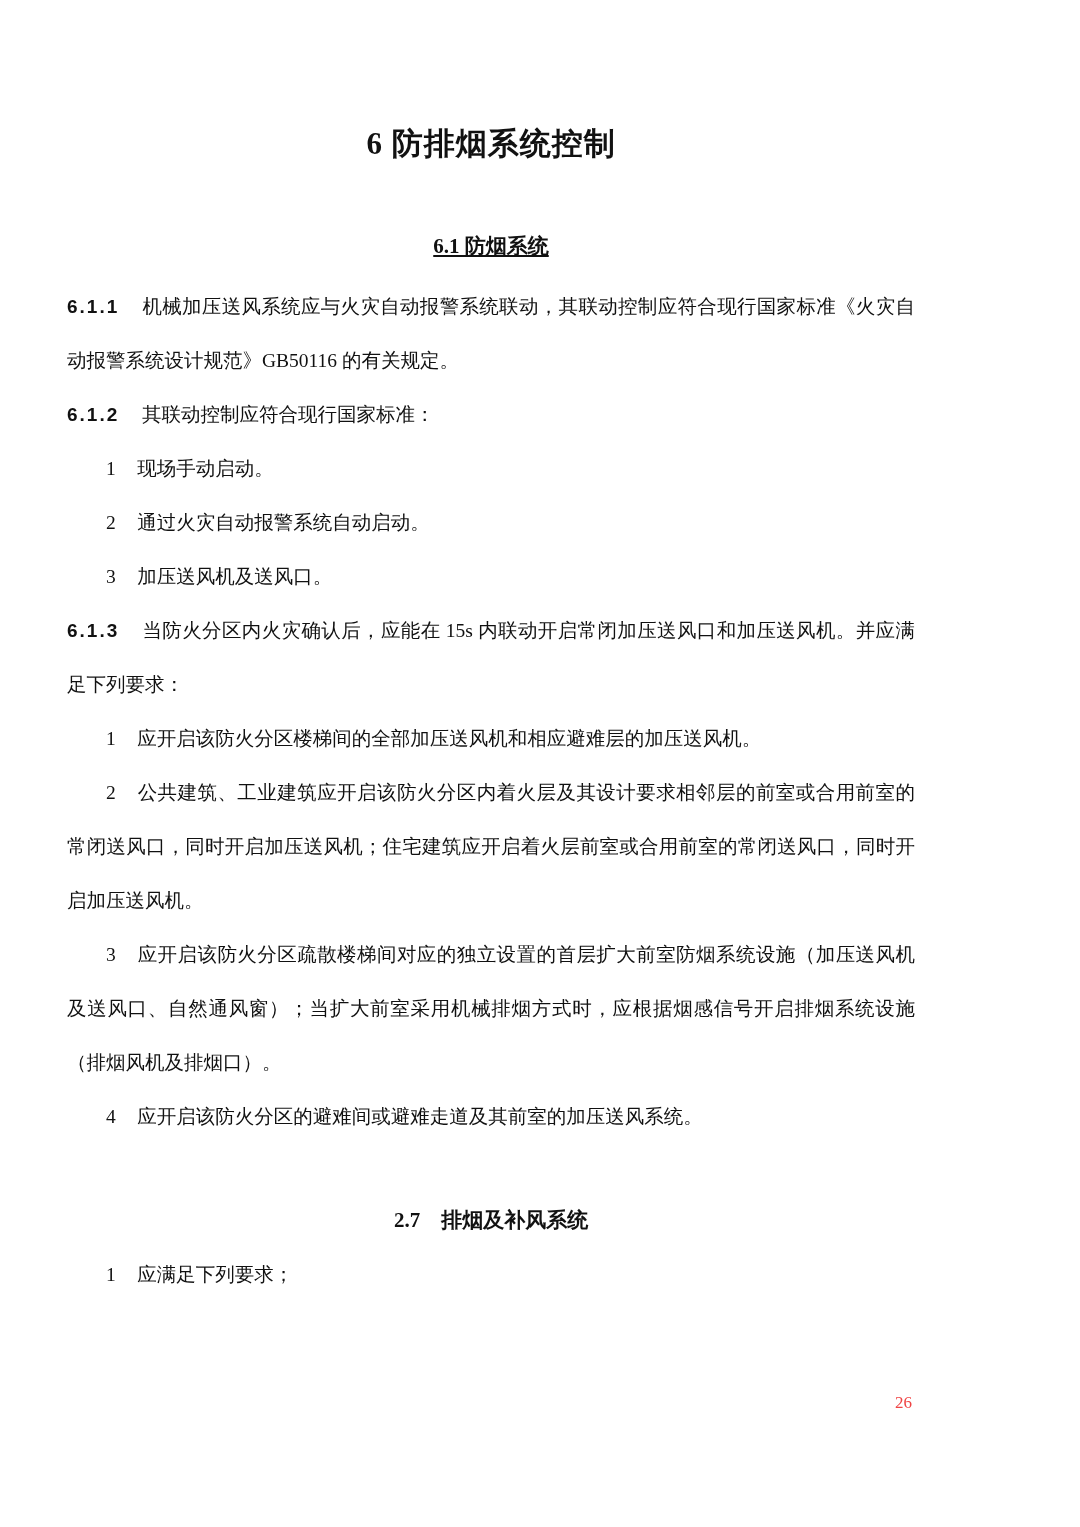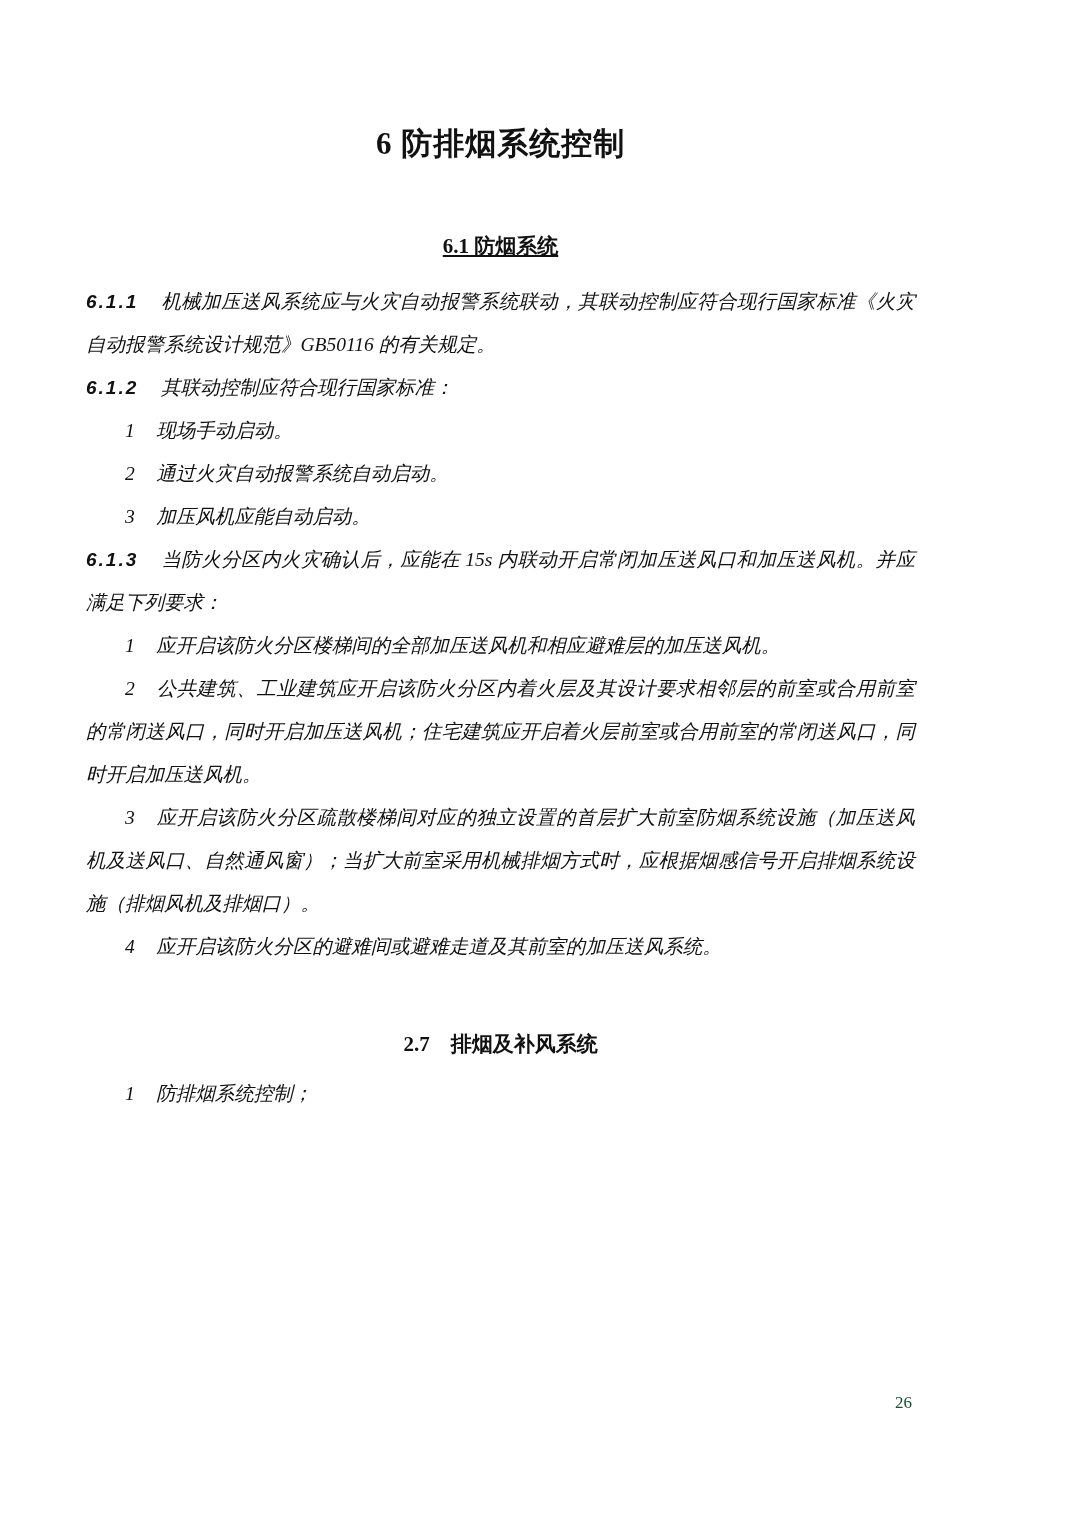--- a/index.html
+++ b/index.html
@@ -8,96 +8,95 @@
     position: relative;
     width: 1080px;
     height: 1527px;
     margin: 0 auto;
     background: #ffffff;
     color: #111111;
     font-family: "Liberation Serif", "DejaVu Serif", serif;
     overflow: hidden;
   }
   .content {
-    padding: 120px 165px 0 86px;
+    padding: 120px 165px 0 67px;
   }
   .doc-title {
     font-size: 31px;
     line-height: 48px;
     font-weight: bold;
     text-align: center;
     letter-spacing: 1px;
   }
   .sec-heading {
     font-size: 21px;
     line-height: 44px;
     font-weight: bold;
     text-align: center;
   }
   .sec-heading.first { margin-top: 56px; margin-bottom: 12px; text-decoration: underline; }
   .sec-heading.second { margin-top: 54px; margin-bottom: 6px; }
   .clause, .item {
     font-size: 19.5px;
-    line-height: 43px;
+    line-height: 54px;
     text-align: justify;
     text-justify: inter-ideograph;
-    font-style: italic;
   }
   .item { text-indent: 2em; }
   .cnum {
     font-family: "Liberation Sans", "DejaVu Sans", sans-serif;
     font-weight: bold;
     font-size: 19px;
     letter-spacing: 2px;
     margin-right: 1.2em;
   }
   .inum { margin-right: 1.1em; }
   .page-number {
     position: absolute;
     top: 1393px;
     right: 168px;
     font-size: 17px;
-    color: #14532d;
+    color: #ef4444;
   }
 </style>
 </head>
 <body>
 
 <div class="page">
   <div class="content">
 
     <h1 class="doc-title">6 防排烟系统控制</h1>
 
     <h2 class="sec-heading first">6.1 防烟系统</h2>
 
     <p class="clause"><span class="cnum">6.1.1</span><span>机械加压送风系统应与火灾自动报警系统联动，其联动控制应符合现行国家标准《火灾自动报警系统设计规范》GB50116 的有关规定。</span></p>
 
     <p class="clause"><span class="cnum">6.1.2</span><span>其联动控制应符合现行国家标准：</span></p>
 
     <p class="item"><span class="inum">1</span><span>现场手动启动。</span></p>
 
     <p class="item"><span class="inum">2</span><span>通过火灾自动报警系统自动启动。</span></p>
 
-    <p class="item"><span class="inum">3</span><span>加压风机应能自动启动。</span></p>
+    <p class="item"><span class="inum">3</span><span>加压送风机及送风口。</span></p>
 
 
     <p class="clause"><span class="cnum">6.1.3</span><span>当防火分区内火灾确认后，应能在 15s 内联动开启常闭加压送风口和加压送风机。并应满足下列要求：</span></p>
 
     <p class="item"><span class="inum">1</span><span>应开启该防火分区楼梯间的全部加压送风机和相应避难层的加压送风机。</span></p>
 
     <p class="item"><span class="inum">2</span><span>公共建筑、工业建筑应开启该防火分区内着火层及其设计要求相邻层的前室或合用前室的常闭送风口，同时开启加压送风机；住宅建筑应开启着火层前室或合用前室的常闭送风口，同时开启加压送风机。</span></p>
 
     <p class="item"><span class="inum">3</span><span>应开启该防火分区疏散楼梯间对应的独立设置的首层扩大前室防烟系统设施（加压送风机及送风口、自然通风窗）；当扩大前室采用机械排烟方式时，应根据烟感信号开启排烟系统设施（排烟风机及排烟口）。</span></p>
 
     <p class="item"><span class="inum">4</span><span>应开启该防火分区的避难间或避难走道及其前室的加压送风系统。</span></p>
 
 
 
     <h2 class="sec-heading second">2.7　排烟及补风系统</h2>
 
 
 
-    <p class="item"><span class="inum">1</span><span>防排烟系统控制；</span></p>
+    <p class="item"><span class="inum">1</span><span>应满足下列要求；</span></p>
 
   </div>
 
   <div class="page-number">26</div>
 </div>
 
 </body></html>

